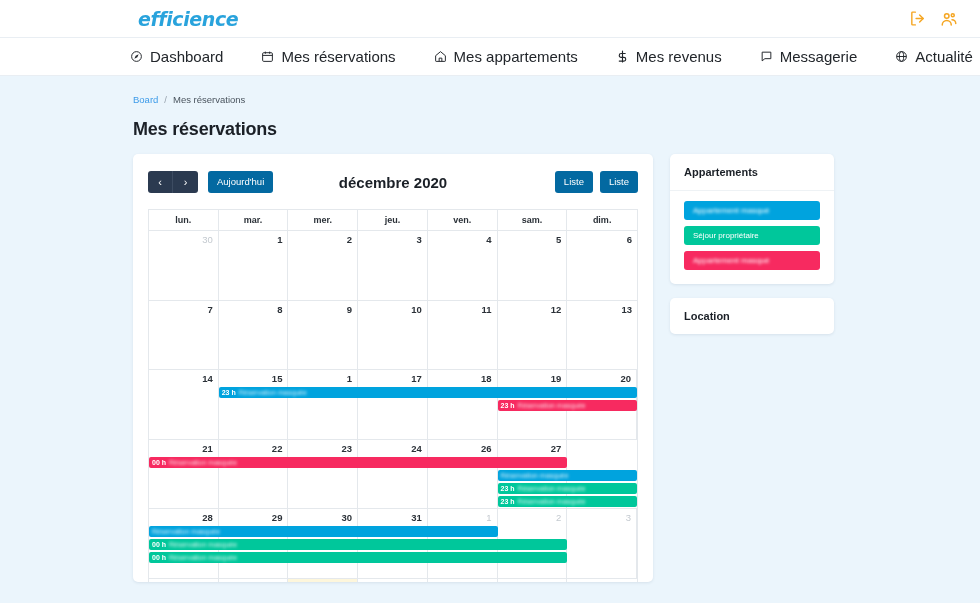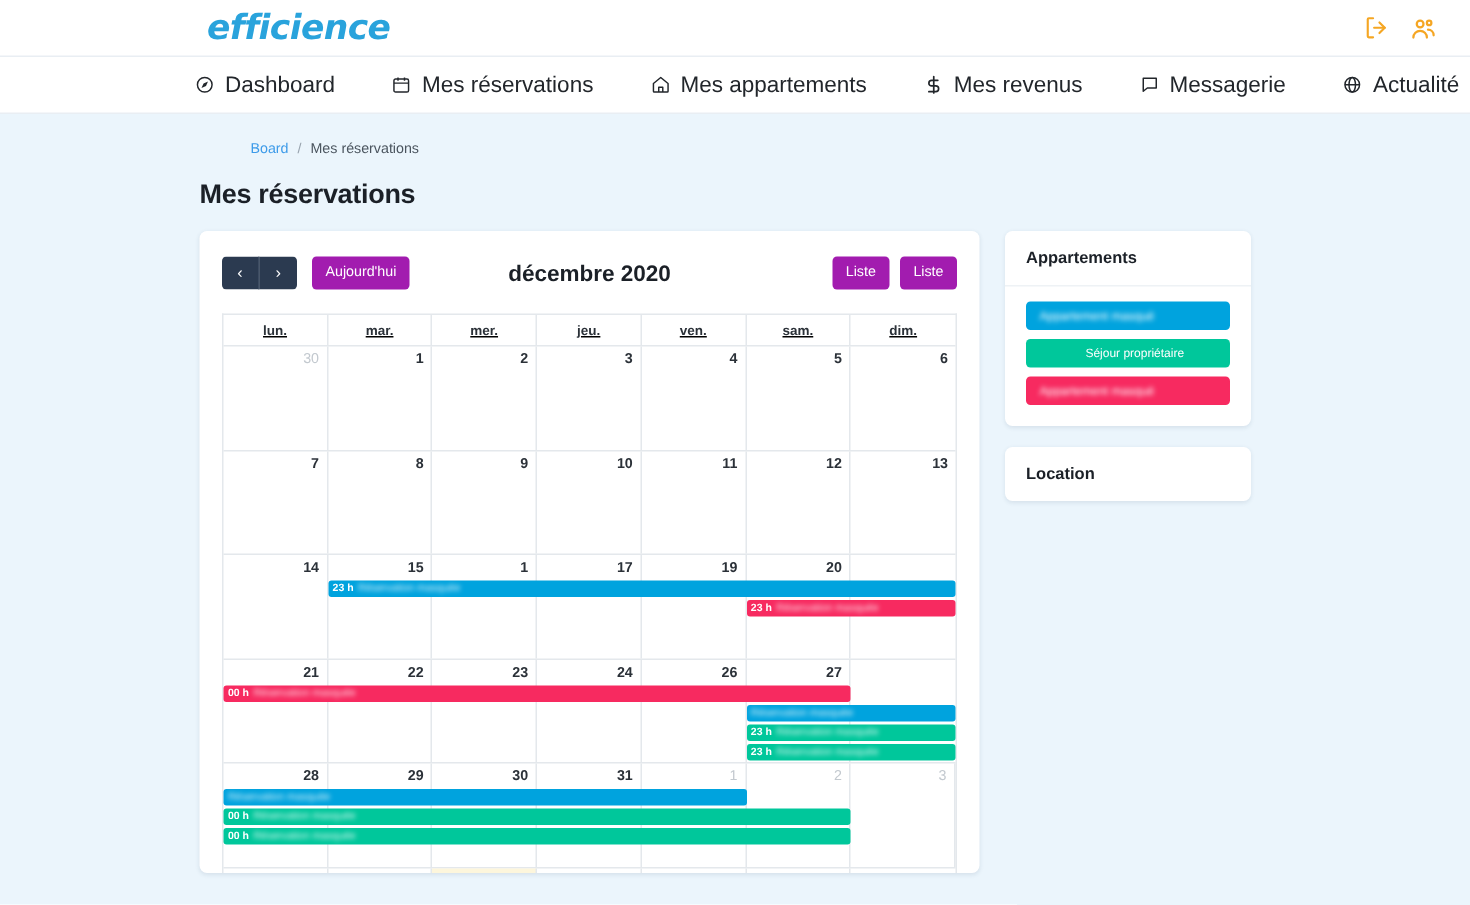--- a/index.html
+++ b/index.html
@@ -17,21 +17,21 @@
     background: #ffffff;
     display: flex;
     align-items: center;
     padding: 0 22px 0 0;
     border-bottom: 1px solid #e9eef3;
     position: relative;
   }
   .logo {
     margin-left: 138px;
     font-family: "DejaVu Sans", sans-serif;
-    font-size: 23px;
+    font-size: 19px;
     font-style: italic;
     font-weight: 700;
     color: #29A3DC;
     letter-spacing: -0.4px;
   }
   .topbar-actions {
     margin-left: auto;
     display: flex;
     align-items: center;
     gap: 14px;
@@ -68,21 +68,21 @@
     position: relative;
   }
   .breadcrumb {
     margin-left: 133px;
     font-size: 9.5px;
     color: #6b7785;
     display: flex;
     gap: 6px;
     align-items: center;
   }
-  .breadcrumb .crumb-link { color: #3D9BE9; margin-left: 34px; }
+  .breadcrumb .crumb-link { color: #3D9BE9; }
   .breadcrumb .crumb-sep { color: #98a3ae; }
   .breadcrumb .crumb-current { color: #4a545e; }
 
   .page-title {
     margin-left: 133px;
     margin-top: 14px;
     font-size: 18px;
     font-weight: 700;
     color: #1b2027;
     letter-spacing: -0.2px;
@@ -106,21 +106,21 @@
     overflow: hidden;
   }
   .cal-toolbar {
     display: flex;
     align-items: center;
     height: 28px;
     margin-bottom: 13px;
     position: relative;
   }
   .btn {
-    background: #a21caf;
+    background: #0369a1;
     color: #ffffff;
     border: none;
     border-radius: 3px;
     font-size: 9.5px;
     font-family: "Liberation Sans", sans-serif;
     height: 22px;
     padding: 0 9px;
     cursor: pointer;
     line-height: 22px;
   }
@@ -146,21 +146,20 @@
     pointer-events: none;
   }
   .view-btns { margin-left: auto; display: flex; gap: 7px; }
 
   
   .cal-grid { border: 1px solid #e4e8ec; border-bottom: none; }
   .cal-head {
     display: grid;
     grid-template-columns: repeat(7, 1fr);
     border-bottom: 1px solid #e4e8ec;
-    text-decoration: underline;
   }
   .cal-head div {
     text-align: center;
     font-size: 9px;
     font-weight: 700;
     color: #2b3138;
     padding: 5px 0;
     border-right: 1px solid #e4e8ec;
   }
   .cal-head div:last-child { border-right: none; }
@@ -233,21 +232,21 @@
     display: flex;
     align-items: center;
     padding-left: 9px;
     font-size: 8px;
     color: #ffffff;
     cursor: pointer;
   }
   .apt-bar.blurred { filter: none; }
   .apt-bar.blurred span { filter: blur(1.7px); }
   .apt-bar.blue  { background: #00A3DE; }
-  .apt-bar.green { background: #00C79B; justify-content: center; }
+  .apt-bar.green { background: #00C79B; }
   .apt-bar.pink  { background: #F72A60; }
 </style>
 </head>
 <body>
 
 <div class="topbar">
   <div class="logo">efficience</div>
   <div class="topbar-actions">
     <span>
       <svg width="17" height="17" viewBox="0 0 24 24" fill="none" stroke="#F5A623" stroke-width="2" stroke-linecap="round" stroke-linejoin="round">
@@ -398,20 +397,21 @@
               <div class="cal-day">10</div>
               <div class="cal-day">11</div>
               <div class="cal-day">12</div>
               <div class="cal-day">13</div>
             </div>
             <div class="cal-week">
               <div class="cal-day">14</div>
               <div class="cal-day">15</div>
               <div class="cal-day">1</div>
               <div class="cal-day">17</div>
+              <div class="cal-day">18</div>
               <div class="cal-day">19</div>
               <div class="cal-day">20</div>
               <div class="events">
                 <div class="evt blue" style="left: 14.2857%; width: 85.7143%; top: 0px;">
                   <span class="hh">23 h</span>
                   <span class="lbl">Réservation masquée</span>
                 </div>
                 <div class="evt pink" style="left: 71.4286%; width: 28.5714%; top: 13px;">
                   <span class="hh">23 h</span>
                   <span class="lbl">Réservation masquée</span>

